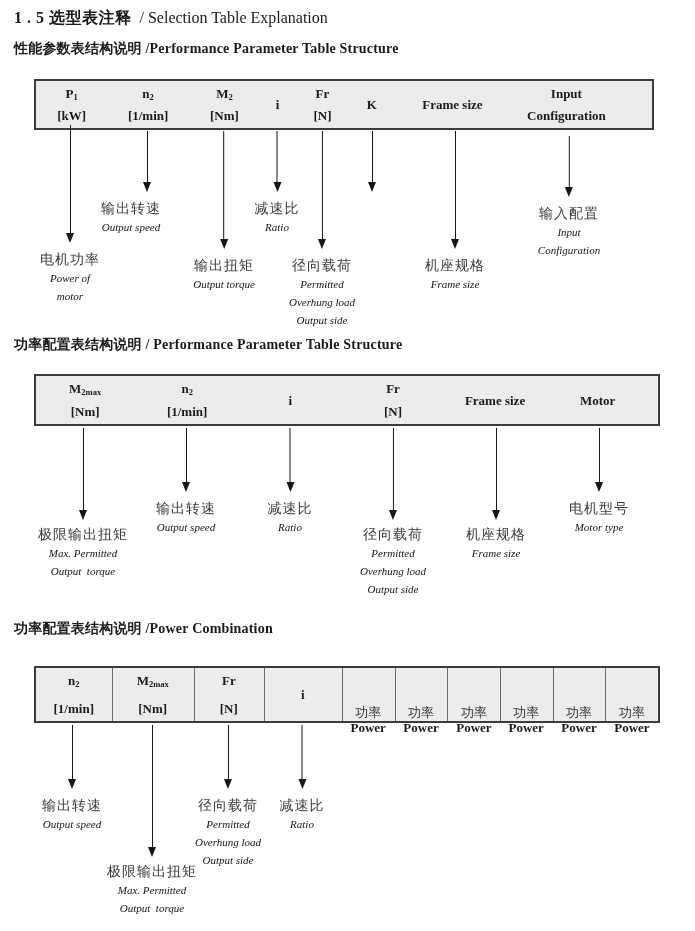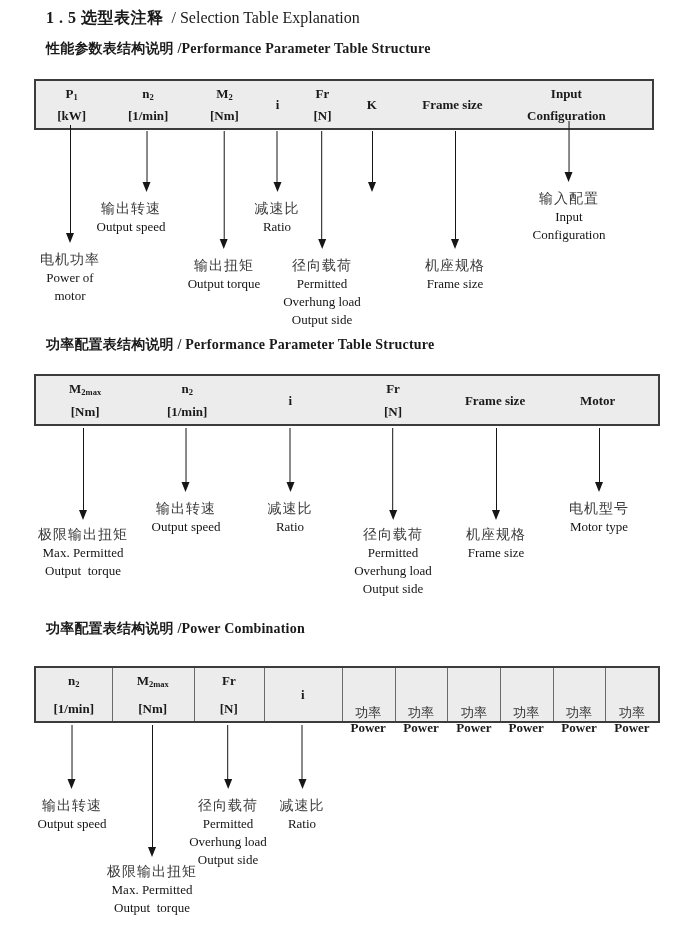--- a/index.html
+++ b/index.html
@@ -3,21 +3,21 @@
 <meta charset="utf-8">
 <style>
   html,body{margin:0;padding:0;background:#fff;}
   body{
     position:relative;
     width:695px;height:931px;
     font-family:"Liberation Serif",serif;
     color:#1a1a1a;
     overflow:hidden;
   }
-  .abs{position:absolute;margin-left:32px;}
+  .abs{position:absolute;}
   
   .page-title{left:14px;top:8px;font-size:16px;white-space:nowrap;}
   .page-title .zh{font-weight:bold;letter-spacing:.5px;}
   .page-title .en{font-weight:normal;margin-left:4px;}
   
   .sec-heading{left:14px;font-size:14px;font-weight:bold;white-space:nowrap;letter-spacing:.2px;}
   
   .tbox{
     position:absolute;
     background:#ececec;
@@ -46,21 +46,21 @@
   .stem{width:1px;background:#161616;}
   .ahead{
     width:0;height:0;margin-top:-1px;
     border-left:4px solid transparent;
     border-right:4px solid transparent;
     border-top:10px solid #161616;
   }
   .lbl{margin-top:8px;text-align:center;white-space:nowrap;}
   .lbl div{line-height:18px;}
   .lbl .zh{font-size:14px;color:#3a3a3a;letter-spacing:1px;}
-  .lbl .en{font-size:13px;color:#141414;}
+  .lbl .en{font-size:11px;color:#141414;font-style:italic;}
 </style>
 </head>
 <body>
 
 <div class="abs page-title">
   <span class="zh">1 . 5 选型表注释</span>
   <span class="en">/ Selection Table Explanation</span>
 </div>
 
 <div class="abs sec-heading" style="top:40px;">性能参数表结构说明 /Performance Parameter Table Structure</div>
@@ -145,21 +145,21 @@
   <div class="ahead"></div>
 </div>
 <div class="annot" style="left:455px;top:131px;">
   <div class="stem" style="height:109px"></div>
   <div class="ahead"></div>
   <div class="lbl">
     <div class="zh">机座规格</div>
     <div class="en">Frame size</div>
   </div>
 </div>
-<div class="annot" style="left:569px;top:121px;">
+<div class="annot" style="left:569px;top:136px;">
   <div class="stem" style="height:52px"></div>
   <div class="ahead"></div>
   <div class="lbl">
     <div class="zh">输入配置</div>
     <div class="en">Input</div>
     <div class="en">Configuration</div>
   </div>
 </div>
 
 <div class="abs sec-heading" style="top:336px;">功率配置表结构说明 / Performance Parameter Table Structure</div>

